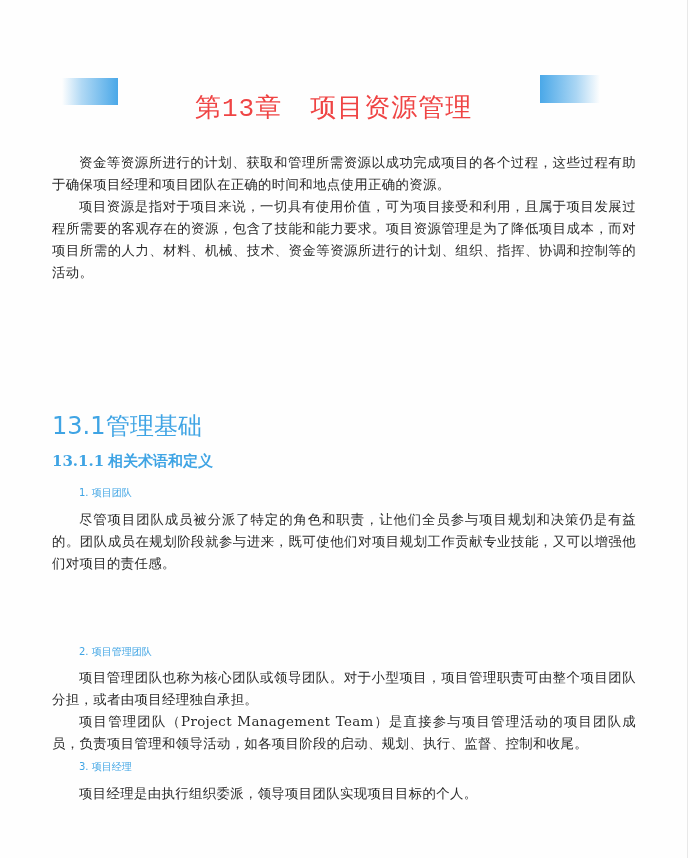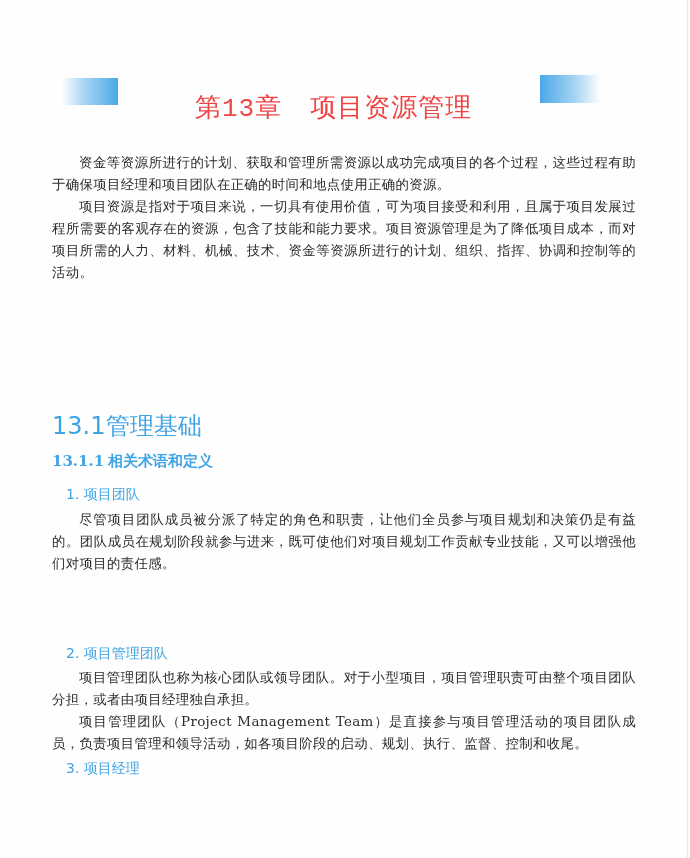--- a/index.html
+++ b/index.html
@@ -42,23 +42,23 @@
       font-size: 24px; color: #3fa4e4; white-space: nowrap;
     }
     .sec-h2 .num { display: inline-block; width: 54px; }
     .sec-h3 {
       position: absolute; left: 52px; top: 452px;
       font-family: "DejaVu Serif", "Liberation Serif", serif;
       font-size: 15px; font-weight: bold; color: #3fa4e4; white-space: nowrap;
     }
     .sec-h3 .num { display: inline-block; width: 56px; }
     .sub-h {
-      position: absolute; left: 66px;
+      position: absolute; left: 79px;
       font-family: "DejaVu Sans", "Liberation Sans", sans-serif;
-      font-size: 14px; color: #3fa4e4; white-space: nowrap;
+      font-size: 10px; color: #3fa4e4; white-space: nowrap;
     }
   </style>
 </head>
 <body>
 
 <div class="edge-line"></div>
 
 <div class="deco-left"></div>
 <div class="deco-right"></div>
 
@@ -85,13 +85,14 @@
 </div>
 
 <div class="sub-h" style="top:645px;">2. 项目管理团队</div>
 <div class="body-block" style="top:667px;">
   <p class="para">项目管理团队也称为核心团队或领导团队。对于小型项目，项目管理职责可由整个项目团队分担，或者由项目经理独自承担。</p>
   <p class="para">项目管理团队（Project Management Team）是直接参与项目管理活动的项目团队成员，负责项目管理和领导活动，如各项目阶段的启动、规划、执行、监督、控制和收尾。</p>
 </div>
 
 <div class="sub-h" style="top:760px;">3. 项目经理</div>
 <div class="body-block" style="top:783px;">
+  <p class="para">项目经理是由执行组织委派，领导项目团队实现项目目标的个人。</p>
 </div>
 
 </body></html>

